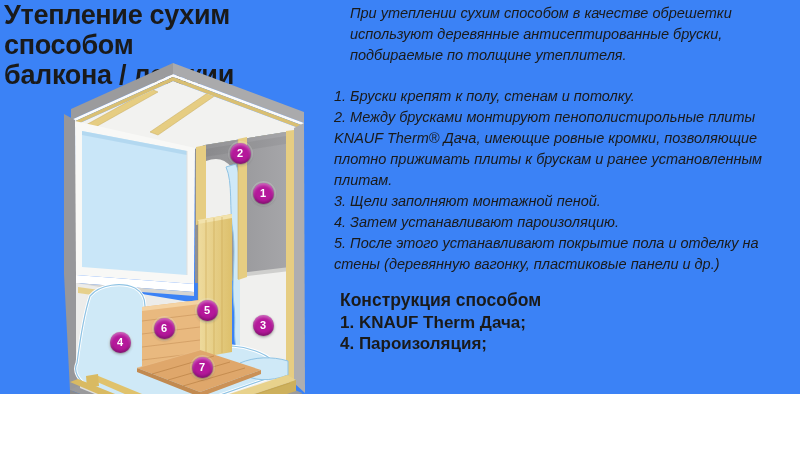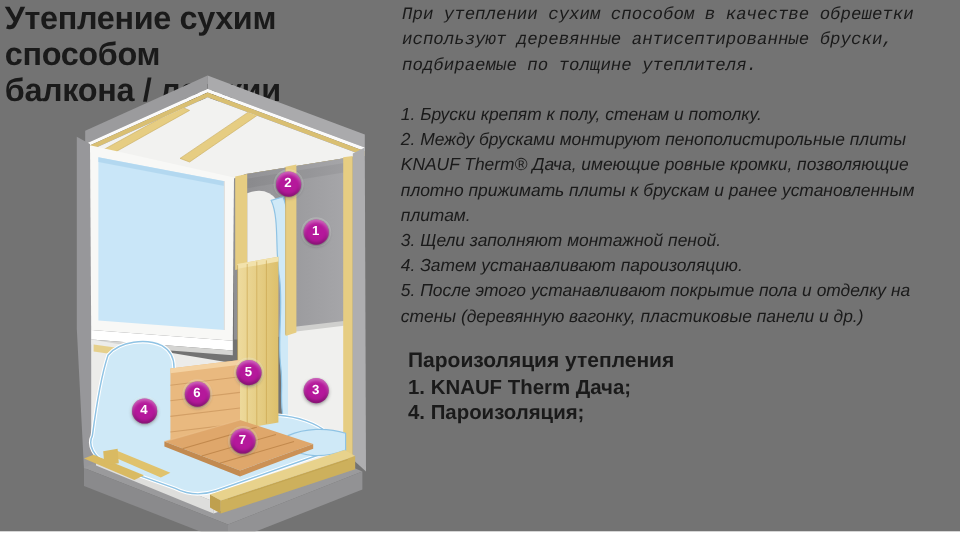--- a/index.html
+++ b/index.html
@@ -1,23 +1,23 @@
 <!DOCTYPE html>
 <html style="--marker: #b5189b; --window_glass: #c9e6f8; --film: #cfe9f7; --film_edge: #8fc3e4; --wood_batten: #e6cd82; --wood_batten_dark: #d9bf72; --wood_panel: #e9b97f; --wood_floor: #dfa76b; --wall_gray: #9d9da0; --concrete: #9a9a9c; --panel_white: #f0f0ee;"><head>
 <meta charset="utf-8">
 <style>
   html,body{margin:0;padding:0;background:#fff;}
-  .stage{position:relative;width:800px;height:443px;background:#737373;overflow:hidden;
+  .stage{position:relative;width:800px;height:394px;background:#3b82f6;overflow:hidden;
          font-family:"Liberation Sans",sans-serif;color:#1a1a1a;}
   
   .title{position:absolute;left:4px;top:0;width:330px;font-size:27px;font-weight:bold;
          line-height:30px;letter-spacing:-0.3px;}
   
   .rightcol{position:absolute;left:334px;top:3px;width:464px;}
-  .intro{font-style:italic;font-size:14.5px;line-height:21px;margin:0 0 20px 1px;font-family:Liberation Mono, monospace;}
+  .intro{font-style:italic;font-size:14.5px;line-height:21px;margin:0 0 20px 16px;}
   .steps p{font-style:italic;font-size:14.5px;line-height:21px;margin:0;}
   .legend{margin-top:14px;padding-left:6px;}
   .legend .lg-head{font-size:17.5px;font-weight:bold;line-height:22px;margin-bottom:2px;}
   .legend .lg-item{font-size:17px;font-weight:bold;line-height:20.5px;}
   
   .diagram{position:absolute;left:0;top:60px;width:340px;height:395px;}
   .diagram svg{position:absolute;left:0;top:0;}
   .marker{position:absolute;width:21px;height:21px;border-radius:50%;
           background:var(--marker,#b5189b);color:#fff;font-size:11px;font-weight:bold;
           display:flex;align-items:center;justify-content:center;z-index:5;
@@ -37,21 +37,21 @@
   <div class="rightcol">
     <p class="intro">При утеплении сухим способом в качестве обрешетки используют деревянные антисептированные бруски, подбираемые по толщине утеплителя.</p>
     <div class="steps">
       <p>1. Бруски крепят к полу, стенам и потолку.</p>
       <p>2. Между брусками монтируют пенополистирольные плиты KNAUF Therm® Дача, имеющие ровные кромки, позволяющие плотно прижимать плиты к брускам и ранее установленным плитам.</p>
       <p>3. Щели заполняют монтажной пеной.</p>
       <p>4. Затем устанавливают пароизоляцию.</p>
       <p>5. После этого устанавливают покрытие пола и отделку на стены (деревянную вагонку, пластиковые панели и др.)</p>
     </div>
     <div class="legend">
-      <div class="lg-head">Пароизоляция утепления</div>
+      <div class="lg-head">Конструкция способом</div>
       <div class="lg-item">1. KNAUF Therm Дача;</div>
       <div class="lg-item">4. Пароизоляция;</div>
     </div>
   </div>
 
   <div class="diagram" id="diagram-wrap">
     <svg width="340" height="395" viewBox="0 0 340 395">
       <defs>
         <linearGradient id="wallG" x1="0" y1="0" x2="1" y2="0">
           <stop offset="0" stop-color="#8f8f92"></stop>

